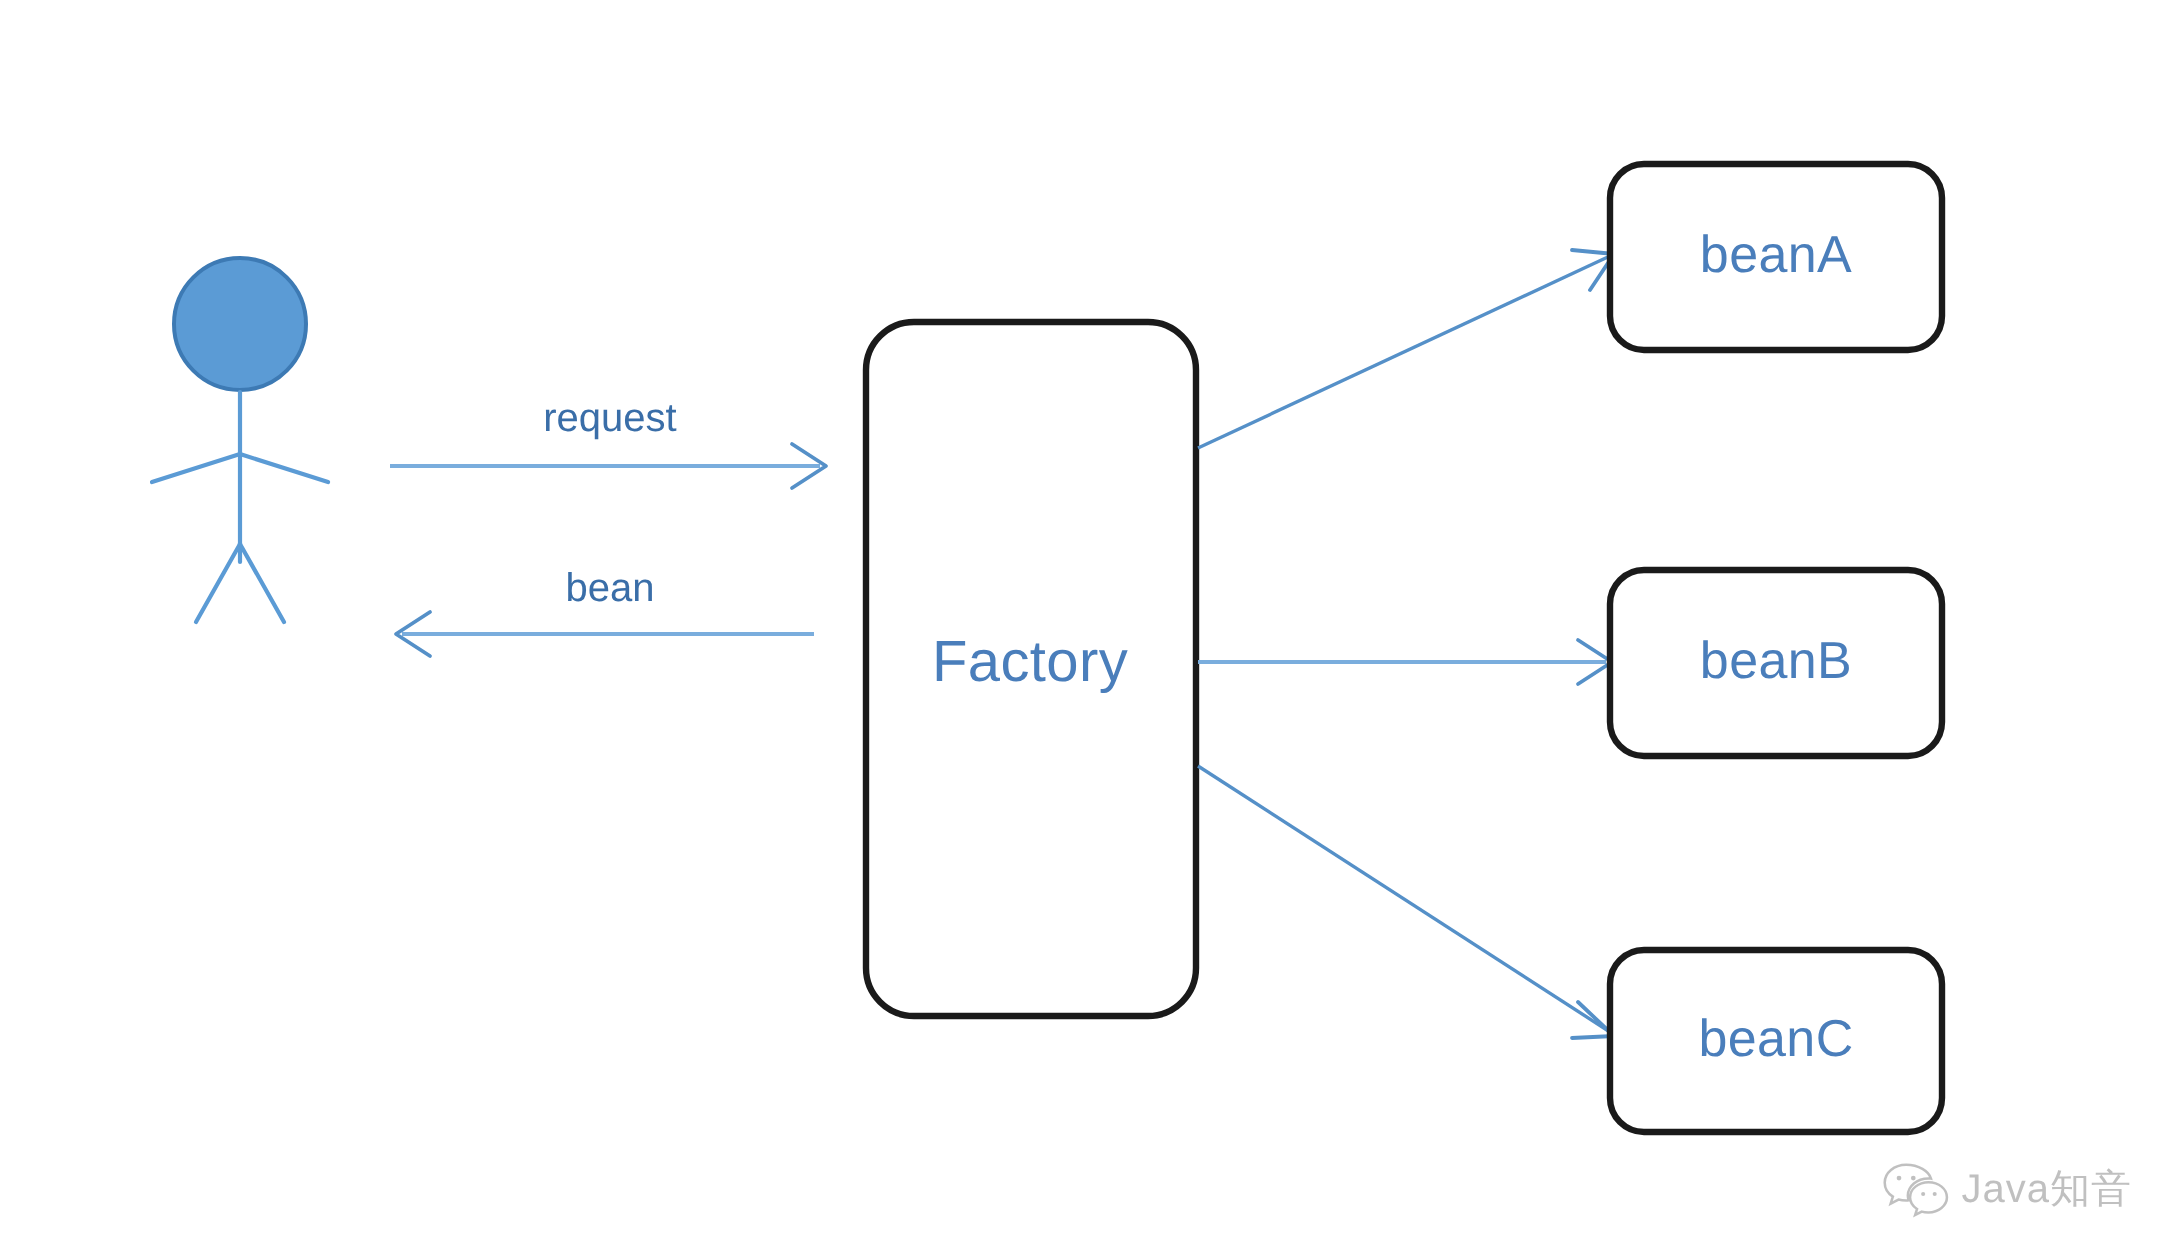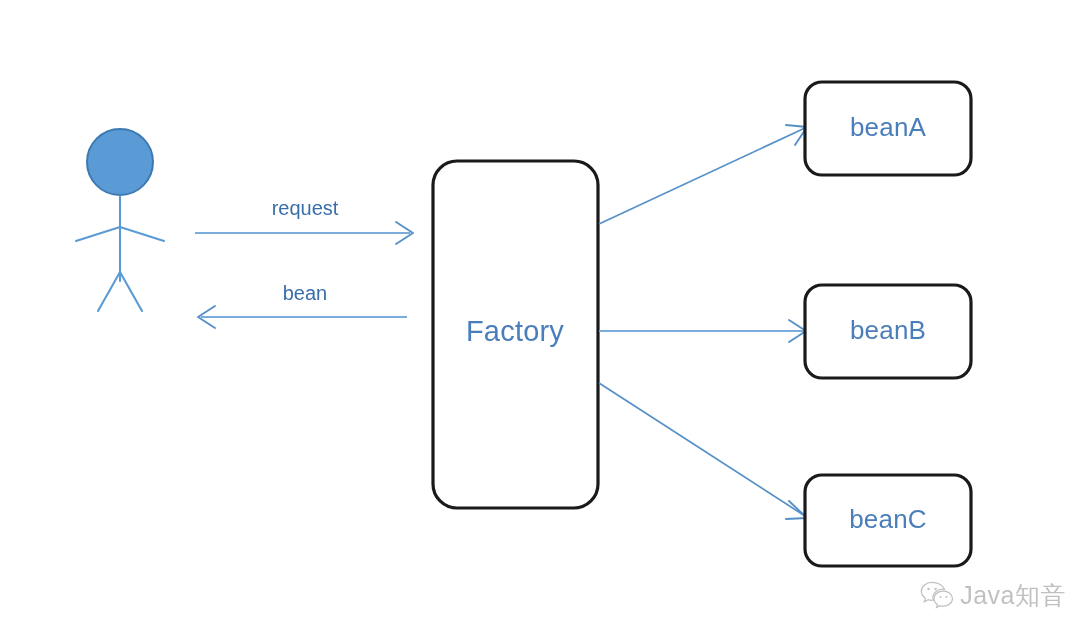--- a/index.html
+++ b/index.html
@@ -87,21 +87,21 @@
     right: 14px;
     bottom: 18px;
     display: flex;
     align-items: center;
     gap: 6px;
     opacity: 0.55;
     user-select: none;
   }
   #watermark .wm-text {
     font-family: "Liberation Sans", "DejaVu Sans", sans-serif;
-    font-size: 25px;
+    font-size: 20px;
     color: #8e8e8e;
     letter-spacing: 0.5px;
     line-height: 1;
   }
   #watermark .wm-icon {
     width: 34px;
     height: 30px;
     display: block;
   }
 </style>

